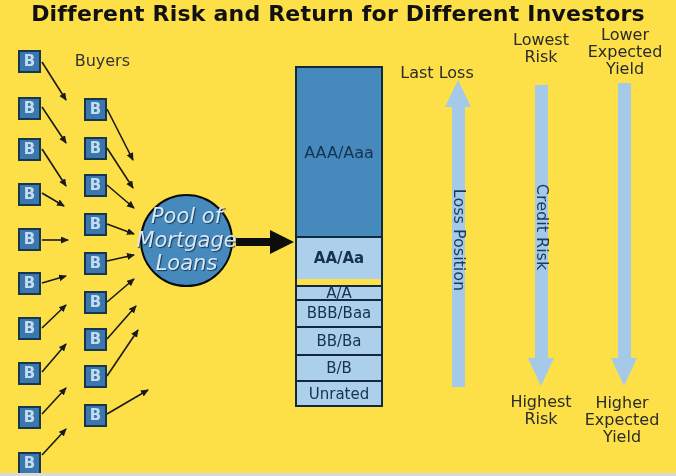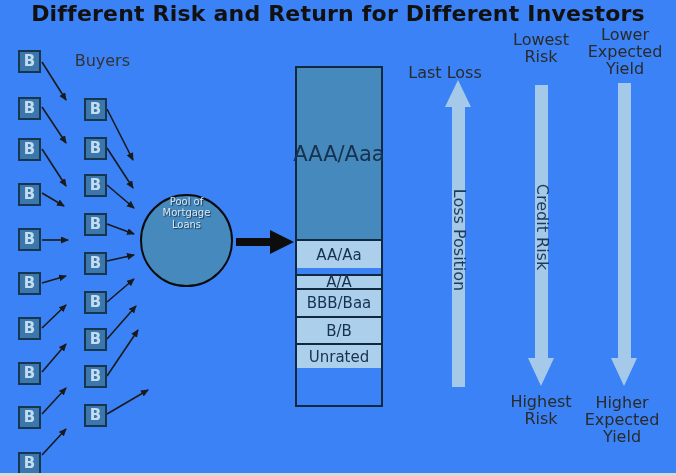--- a/index.html
+++ b/index.html
@@ -3,52 +3,53 @@
 <meta charset="utf-8">
 <style>
   :root{
     --buyer-box-fill:#3b76ad; --buyer-box-border:#16354f; --buyer-box-letter:#c2dcf0;
     --pool-fill:#4589bd; --senior-tranche-fill:#4589bd; --junior-tranche-fill:#accfec;
     --tranche-border:#10293e; --tranche-text:#16324f; --axis-arrow-fill:#a5c9e9;
     --axis-shaft-text:#1c3a5c; --connector-black:#1a1a1a;
   }
   html,body{margin:0;padding:0;background:#fff;}
   .canvas{
-    position:relative;width:676px;height:476px;background:#3b82f6;overflow:hidden;
+    position:relative;width:676px;height:476px;background:#fde047;overflow:hidden;
     font-family:"DejaVu Sans","Liberation Sans",sans-serif;
   }
   .title{
     position:absolute;left:0;top:1px;width:676px;text-align:center;
     font-size:22px;font-weight:bold;color:#111;letter-spacing:.2px;
   }
   .buyers-label{position:absolute;left:60px;top:51px;width:70px;font-size:16px;color:#333;text-align:right;}
   svg.connectors{position:absolute;left:0;top:0;pointer-events:none;}
   .flow-line{stroke:var(--connector-black);stroke-width:1.6;marker-end:url(#ah);}
   .bbox{
     position:absolute;width:23px;height:23px;box-sizing:border-box;
     background:var(--buyer-box-fill);border:2px solid var(--buyer-box-border);
     color:var(--buyer-box-letter);font-weight:bold;font-size:15px;
     display:flex;align-items:center;justify-content:center;line-height:1;
   }
   .pool{
     position:absolute;left:140px;top:194px;width:93px;height:93px;border-radius:50%;
     box-sizing:border-box;background:var(--pool-fill);border:2.5px solid #0c0c0c;
-    display:flex;align-items:flex-start;justify-content:center;text-align:center;
-    color:#d8e8f6;font-size:10px;line-height:1.13;white-space:pre-line;
+    display:flex;align-items:center;justify-content:center;text-align:center;
+    color:#d8e8f6;font-size:21px;line-height:1.13;white-space:pre-line;
     text-shadow:1px 1px 1px rgba(18,40,60,.85);
+    font-style:italic;
   }
   .stack{
     position:absolute;left:295px;top:66px;width:88px;height:341px;box-sizing:border-box;
     border:2px solid var(--tranche-border);display:flex;flex-direction:column;
   }
   .tranche{
     box-sizing:border-box;display:flex;align-items:center;justify-content:center;
     color:var(--tranche-text);font-size:15px;border-top:2px solid var(--tranche-border);
   }
-  .tranche.first{border-top:none;font-size:21px;}
+  .tranche.first{border-top:none;font-size:16px;}
   .tranche.senior{background:var(--senior-tranche-fill);}
   .tranche.junior{background:var(--junior-tranche-fill);}
   .axis-label{
     position:absolute;text-align:center;font-size:16px;line-height:1.05;color:#2a2a2a;
     white-space:pre-line;width:110px;
   }
   .shaft{position:absolute;width:13px;background:var(--axis-arrow-fill);}
   .head-up{
     position:absolute;width:0;height:0;
     border-left:13px solid transparent;border-right:13px solid transparent;
@@ -129,38 +130,41 @@
   <div class="pool">
     <span>Pool of
 Mortgage
 Loans</span>
   </div>
 
   <div class="stack" id="tranche-stack">
       <div class="tranche senior first" style="height: 171px;">
         <span>AAA/Aaa</span>
       </div>
-      <div class="tranche junior" style="height: 29px;">
+      <div class="tranche junior" style="height: 43px; font-weight: bold;">
         <span>AA/Aa</span>
       </div>
       <div class="tranche junior" style="height: 14px; margin-top: 6px;">
         <span>A/A</span>
       </div>
       <div class="tranche junior" style="height: 28px;">
         <span>BBB/Baa</span>
+      </div>
+      <div class="tranche junior" style="height: 28px;">
+        <span>BB/Ba</span>
       </div>
       <div class="tranche junior" style="height: 27px;">
         <span>B/B</span>
       </div>
       <div class="tranche junior" style="height: 25px;">
         <span>Unrated</span>
       </div>
     </div>
 
-  <div class="axis-label" style="left:390px;top:65px;">Last Loss</div>
+  <div class="axis-label" style="left:382px;top:65px;">Last Loss</div>
   <div class="head-up" style="left:445px;top:80px;"></div>
   <div class="shaft" style="left:452px;top:106px;height:281px;"></div>
   <div class="vlabel" style="left:459px;top:240px;">Loss Position</div>
 
   <div class="axis-label" style="left:486px;top:32px;">Lowest
 Risk</div>
   <div class="shaft" style="left:535px;top:85px;height:273px;"></div>
   <div class="head-down" style="left:528px;top:358px;"></div>
   <div class="vlabel" style="left:542px;top:227px;">Credit Risk</div>
   <div class="axis-label" style="left:486px;top:394px;">Highest

